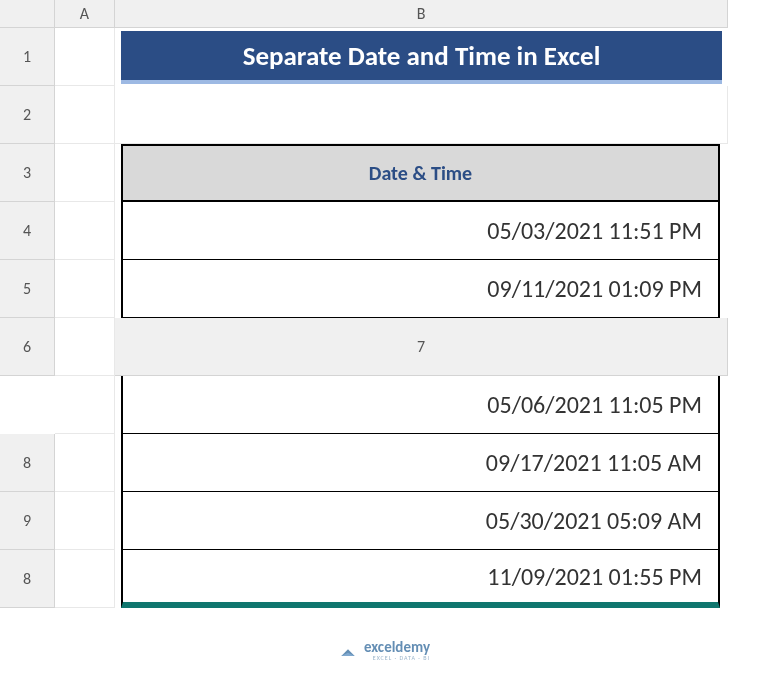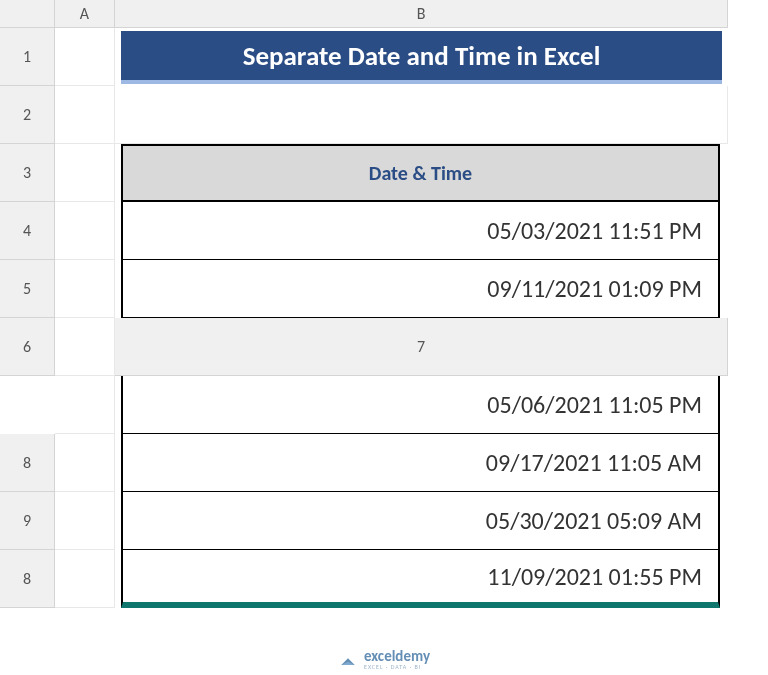--- a/index.html
+++ b/index.html
@@ -98,21 +98,21 @@
       padding-right: 16px;
       font-size: 24px;
       color: #333;
       margin: 0 8px 0 6px;
     }
     .table-cell.last {
       border-bottom: 6px solid #0f766e;
     }
     .watermark {
       position: absolute;
-      bottom: 5px;
+      bottom: 14px;
       left: 50%;
       transform: translateX(-50%);
       display: flex;
       align-items: center;
       gap: 6px;
       opacity: 0.85;
     }
     .watermark-icon {
       width: 20px;
       height: 20px;
@@ -124,20 +124,21 @@
     }
     .watermark-main {
       font-size: 15px;
       color: #4a7ba8;
       font-weight: 600;
     }
     .watermark-sub {
       font-size: 6px;
       color: #8aa8c2;
       letter-spacing: 1px;
+      text-align: right;
     }
   </style>
 </head>
 <body>
 
 <div class="spreadsheet">
   <div class="corner"></div>
   <div class="col-header">A</div>
   <div class="col-header">B</div>
 

